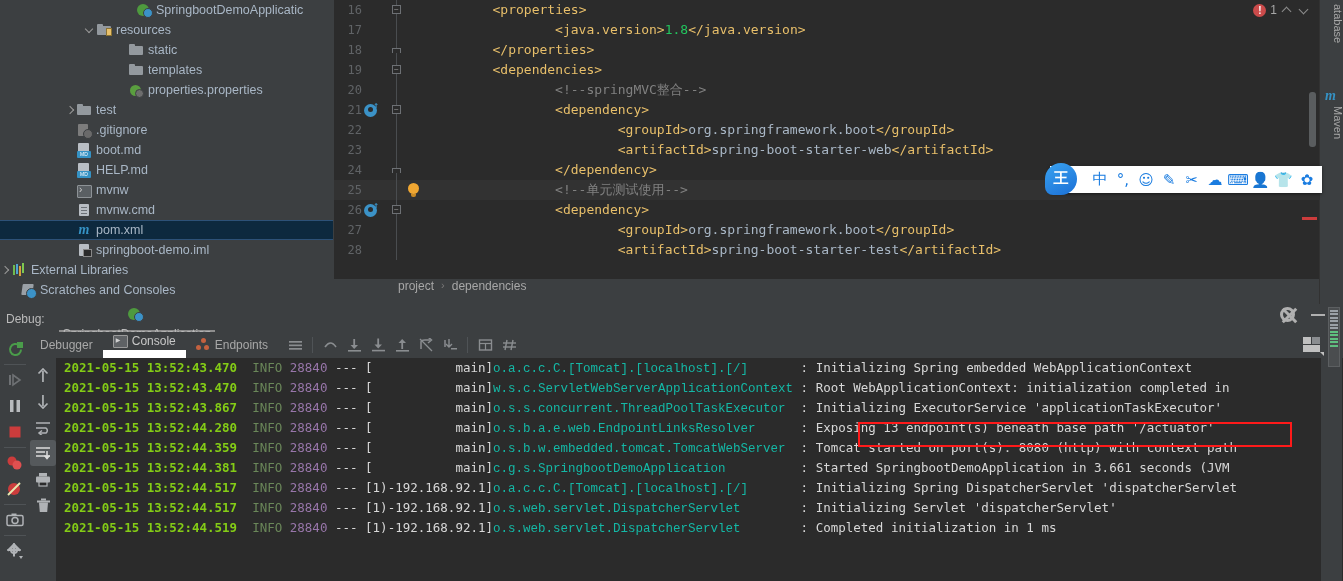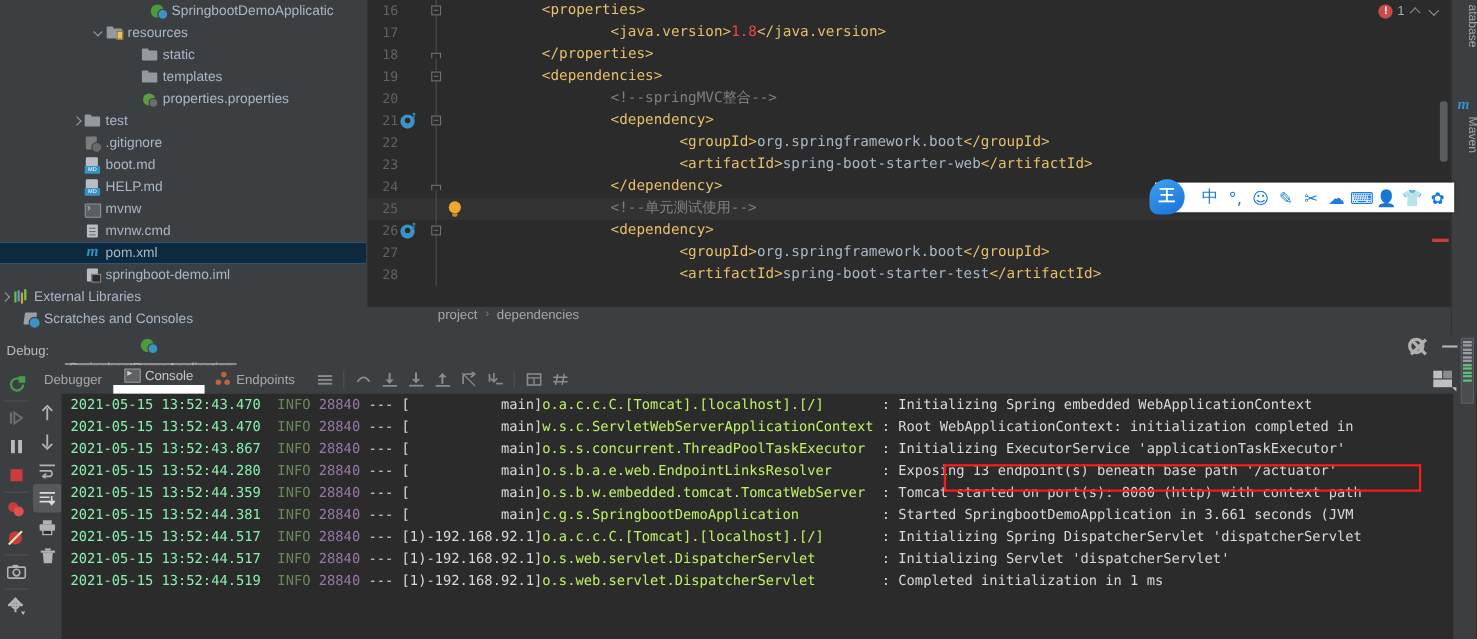--- a/index.html
+++ b/index.html
@@ -182,21 +182,21 @@
     content:""; position:absolute; left:1px; top:0; width:11px; height:11px;
     border-radius:50%; background:#f0a732;
   }
   .bulb::after {
     content:""; position:absolute; left:4px; bottom:0px; width:5px; height:3px;
     background:#c98a25; border-radius:0 0 2px 2px;
   }
   .code-text { position: absolute; left: 96px; top: 0; }
   .tag { color: #e8bf6a; }
   .txt { color: #a9b7c6; }
-  .num { color: #ef4444; text-align: center; }
+  .num { color: #22c55e; text-align: center; }
   .cmt { color: #808080; }
 
   .breadcrumb {
     position: absolute; left: 334px; top: 279px; width: 985px; height: 25px;
     background: #3c3f41; font-size: 12px; color: #a7a7a7;
     display: flex; align-items: flex-start; padding-left: 64px; gap: 7px;
   }
   .bc-sep { color: #787878; font-size: 11px; }
 
   
@@ -340,26 +340,26 @@
 
   .console {
     position: absolute; left: 30px; top: 358px; width: 1291px; height: 223px;
     background: #2b2b2b; overflow: hidden;
   }
   .log-line {
     position: relative; height: 20px; line-height: 20px;
     font-family: "DejaVu Sans Mono", monospace; font-size: 12.5px; white-space: pre;
     padding-left: 8px;
   }
-  .l-ts { color: #86efac; }
+  .l-ts { color: #84cc16; font-weight: bold; }
   .l-lvl { color: #6a8759; }
   .l-pid { color: #9876aa; }
   .l-dash { color: #d8d8d8; }
   .l-thread { color: #d8d8d8; }
-  .l-logger { color: #bef264; }
+  .l-logger { color: #14b8a6; font-family: Liberation Mono, monospace; }
   .l-msg { color: #d8d8d8; }
   .redbox {
     position: absolute; left: 858px; top: 422px; width: 434px; height: 25px;
     border: 2px solid #ff1a1a; pointer-events: none; z-index: 30;
   }
 
   .mem-strip {
     position: absolute; right: 1px; top: 305px; width: 16px; height: 276px;
     background: #3c3f41;
   }

